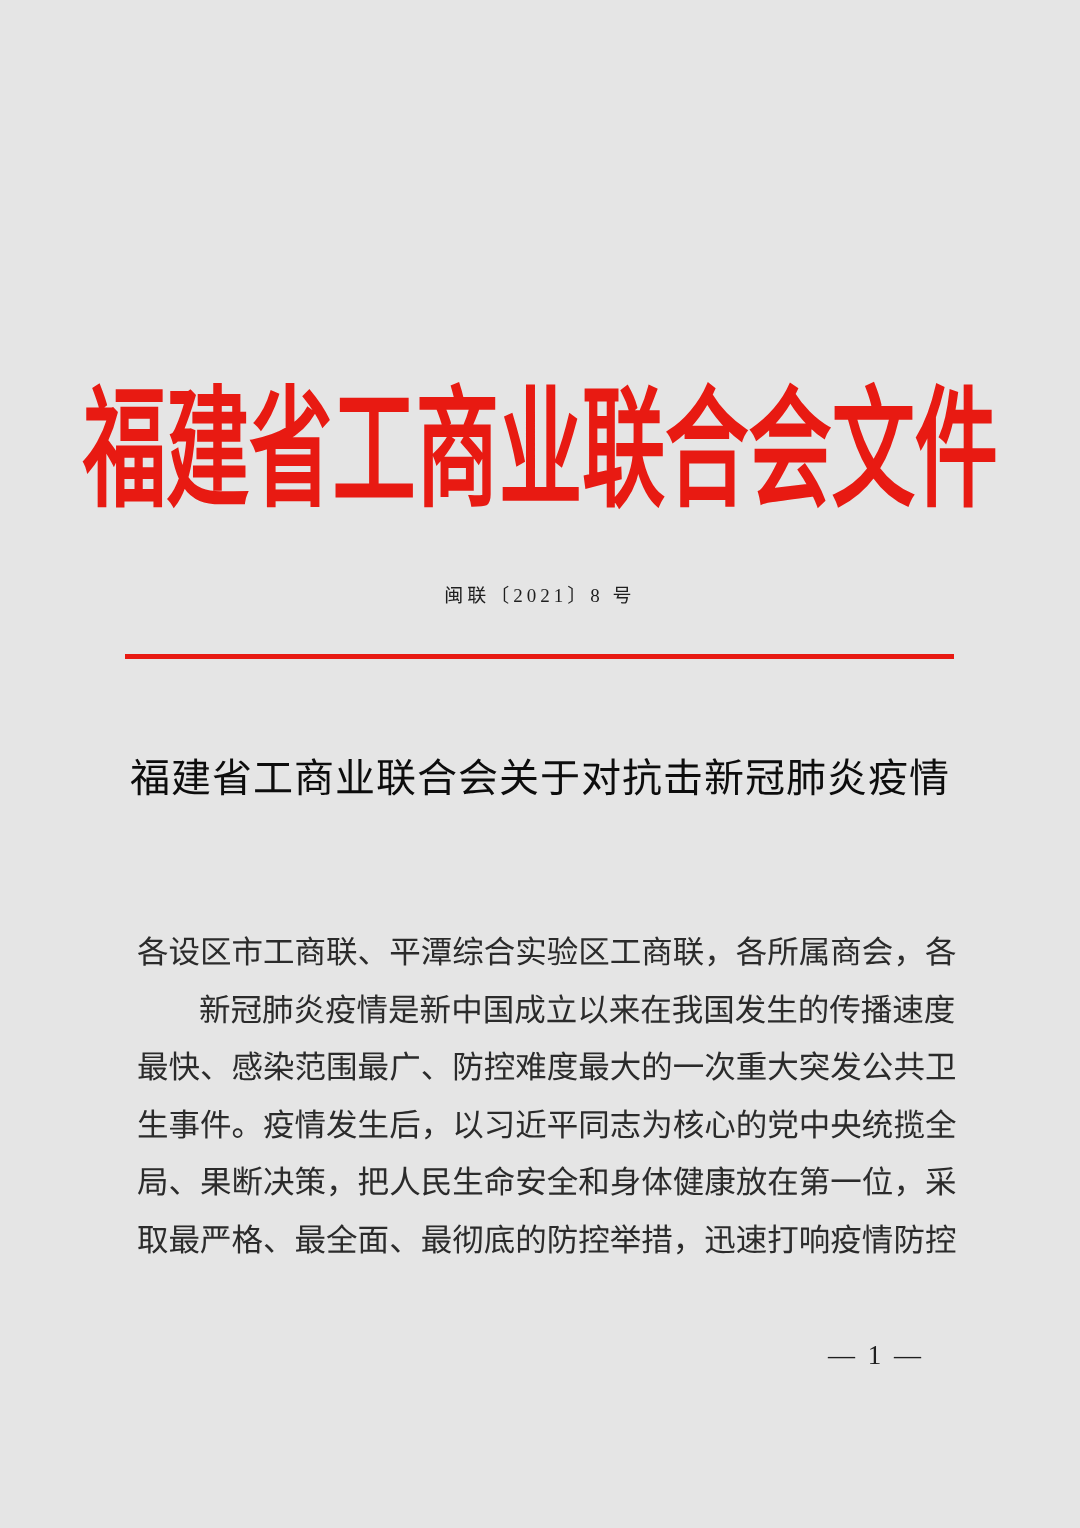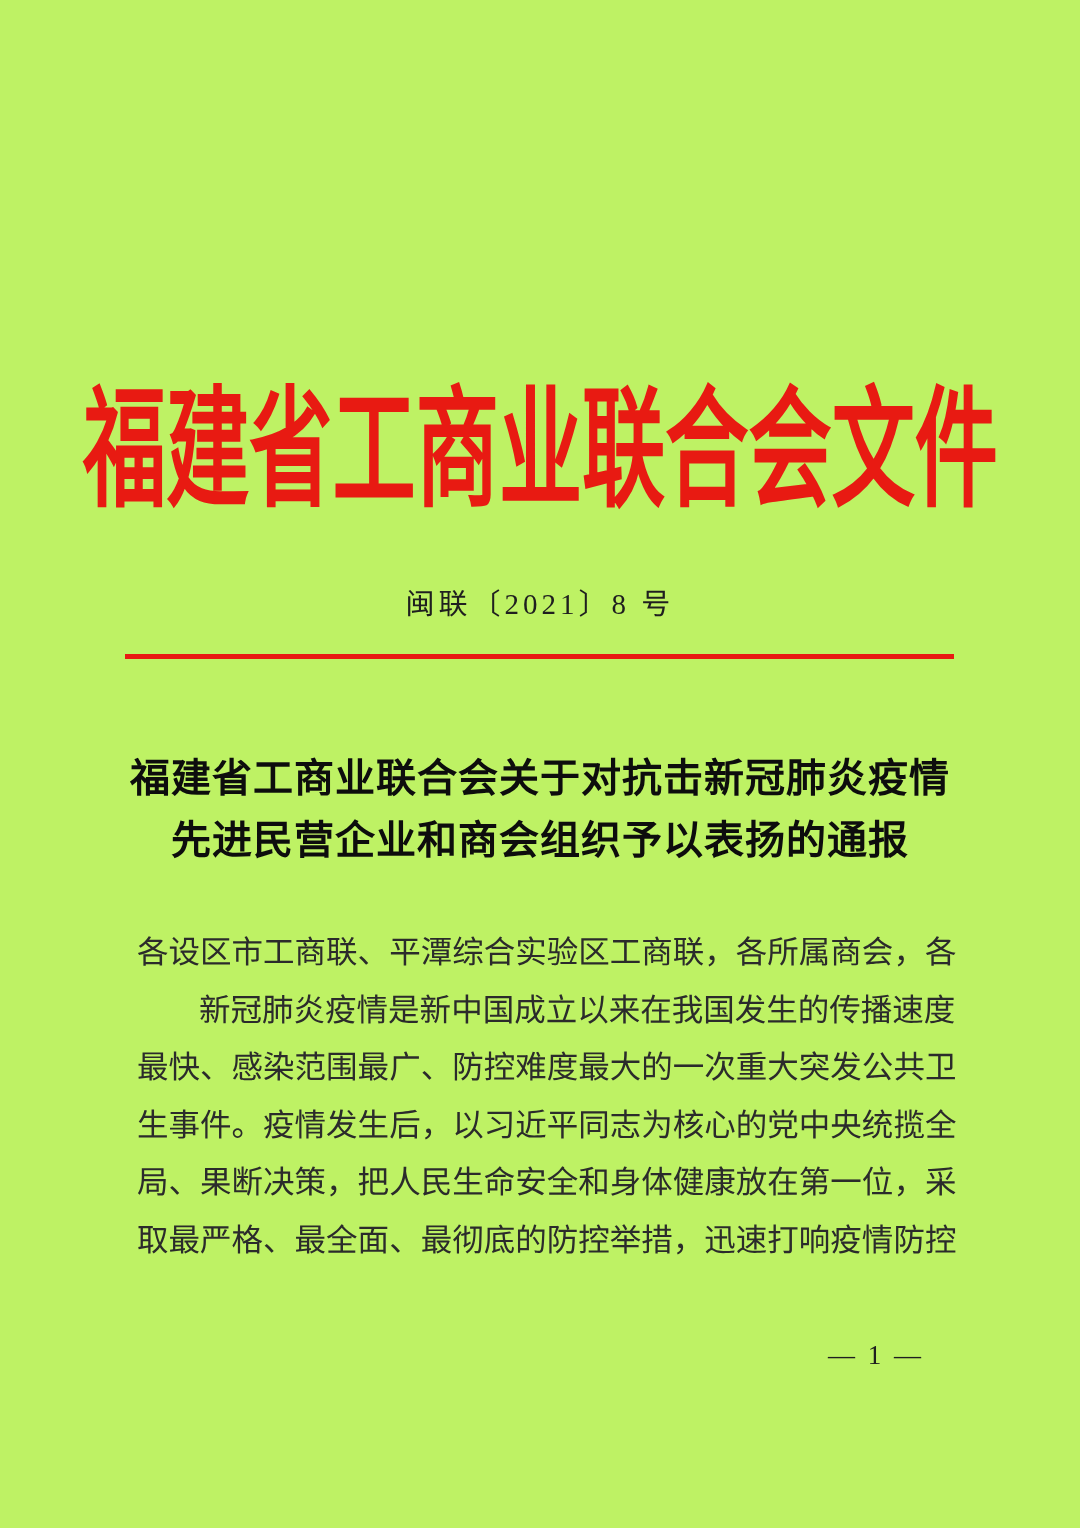--- a/index.html
+++ b/index.html
@@ -4,21 +4,21 @@
 <style>
   html, body {
     margin: 0;
     padding: 0;
     background: #ffffff;
   }
   .page {
     position: relative;
     width: 1080px;
     height: 1528px;
-    background: #bef264;
+    background: #e5e5e5;
     overflow: hidden;
     font-family: "Liberation Serif", "DejaVu Serif", serif;
   }
 
   
   .org-title-wrap {
     position: absolute;
     top: 374px;
     left: 0;
     width: 100%;
@@ -37,21 +37,21 @@
     transform: scaleX(0.635);
     transform-origin: 50% 50%;
   }
 
   .doc-number {
     position: absolute;
     top: 580px;
     left: 0;
     width: 100%;
     text-align: center;
-    font-size: 29px;
+    font-size: 19px;
     letter-spacing: 4px;
     color: #1f1f1f;
     white-space: nowrap;
   }
 
   .red-rule {
     position: absolute;
     top: 654px;
     left: 125px;
     width: 829px;
@@ -61,21 +61,21 @@
 
   
   .notice-title {
     position: absolute;
     top: 748px;
     left: 0;
     width: 100%;
     margin: 0;
     text-align: center;
     font-size: 40px;
-    font-weight: bold;
+    font-weight: normal;
     color: #0d0d0d;
   }
   .title-line {
     line-height: 62px;
     letter-spacing: 1px;
     white-space: nowrap;
   }
 
   
   .doc-body {
@@ -124,21 +124,20 @@
       <span class="org-title">福建省工商业联合会文件</span>
     </div>
 
     <div class="doc-number">闽联〔2021〕8 号</div>
 
     <div class="red-rule"></div>
   </header>
 
   <h1 class="notice-title">
     <div class="title-line">福建省工商业联合会关于对抗击新冠肺炎疫情</div>
-    <div class="title-line">先进民营企业和商会组织予以表扬的通报</div>
   </h1>
 
   <section class="doc-body">
 
     <div class="body-line" data-justify="chars">
         <span>各</span>
         <span>设</span>
         <span>区</span>
         <span>市</span>
         <span>工</span>

